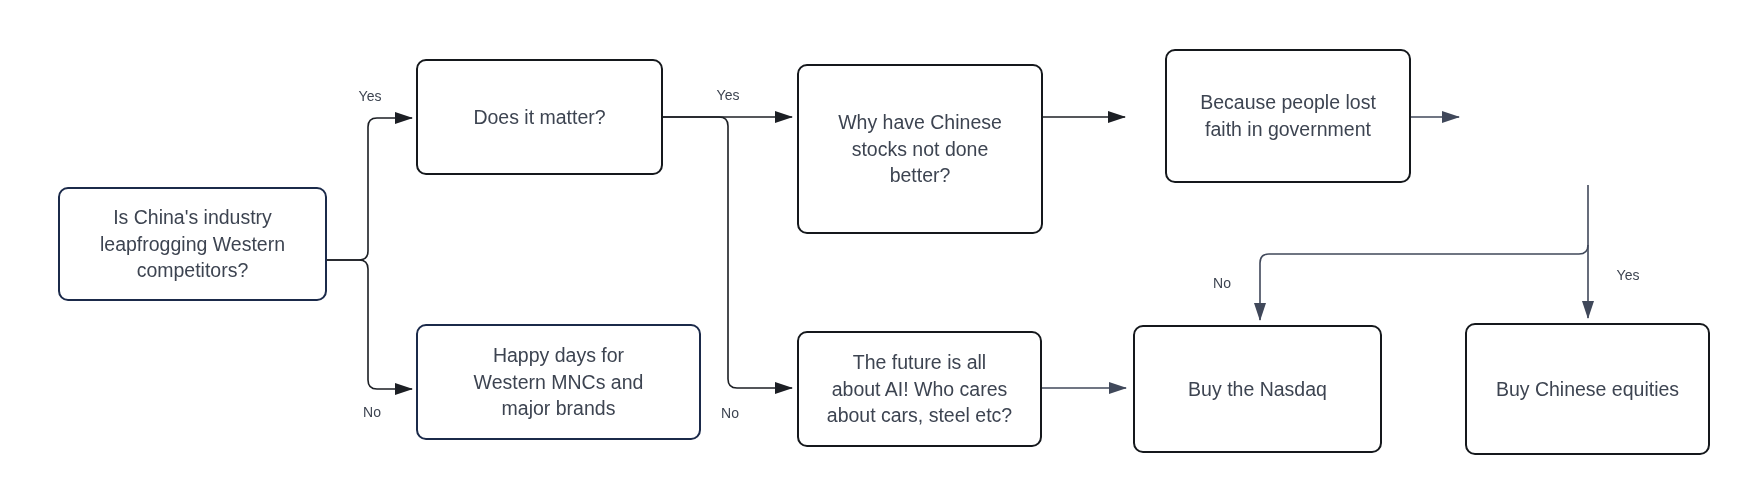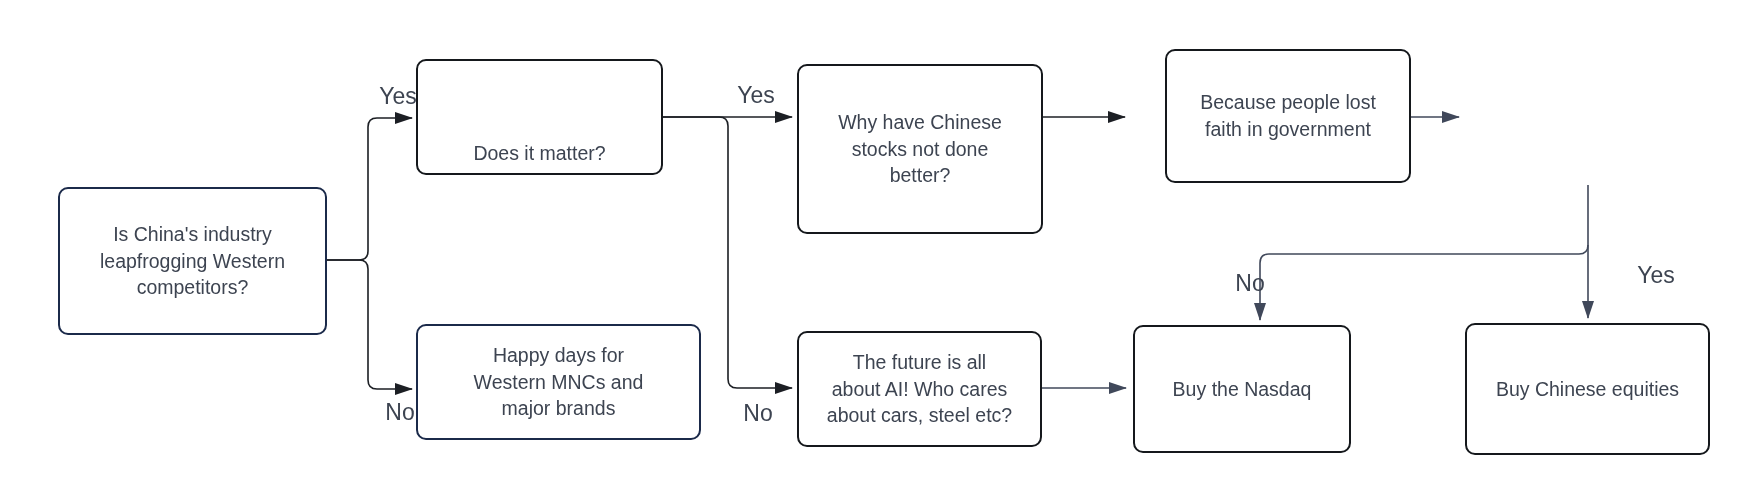--- a/index.html
+++ b/index.html
@@ -45,23 +45,22 @@
   .node-text {
     color: var(--text, #3d4451);
     font-size: 19.5px;
     line-height: 1.38;
     white-space: pre-line;
   }
   .edge-label {
     position: absolute;
     transform: translate(-50%, -50%);
     color: var(--text, #3d4451);
-    font-size: 23px;
+    font-size: 14px;
     white-space: nowrap;
-    margin-left: 28px;
   }
 </style>
 </head>
 <body>
 
 <div class="canvas">
 
   <svg class="connectors" viewBox="0 0 1740 498" xmlns="http://www.w3.org/2000/svg">
     <defs>
       <marker id="arrow-dark" markerUnits="userSpaceOnUse" markerWidth="18" markerHeight="12" refX="17" refY="6" orient="auto">
@@ -84,27 +83,27 @@
 
     <path class="edge edge-gray" d="M 1376 117 L 1459 117" marker-end="url(#arrow-gray)"></path>
 
     <path class="edge edge-gray" d="M 1588 185 L 1588 318" marker-end="url(#arrow-gray)"></path>
 
     <path class="edge edge-gray" d="M 1588 245 Q 1588 254 1579 254 L 1269 254 Q 1260 254 1260 263 L 1260 320" marker-end="url(#arrow-gray)"></path>
 
     <path class="edge edge-gray" d="M 1042 388 L 1126 388" marker-end="url(#arrow-gray)"></path>
   </svg>
 
-  <div class="node node--navy" style="left:58px; top:187px; width:269px; height:148px;">
+  <div class="node node--navy" style="left:58px; top:187px; width:269px; height:114px;">
     <div class="node-text">Is China's industry
 leapfrogging Western
 competitors?</div>
   </div>
 
-  <div class="node" style="left:416px; top:59px; width:247px; height:116px;align-items:flex-end;">
+  <div class="node" style="left:416px; top:59px; width:247px; height:116px;">
     <div class="node-text">Does it matter?</div>
   </div>
 
   <div class="node" style="left:797px; top:64px; width:246px; height:170px;">
     <div class="node-text">Why have Chinese
 stocks not done
 better?</div>
   </div>
 
   <div class="node" style="left:1130px; top:49px; width:246px; height:134px;margin-left:35px;">
@@ -118,21 +117,21 @@
 Western MNCs and
 major brands</div>
   </div>
 
   <div class="node" style="left:797px; top:331px; width:245px; height:116px;">
     <div class="node-text">The future is all
 about AI! Who cares
 about cars, steel etc?</div>
   </div>
 
-  <div class="node" style="left:1133px; top:325px; width:218px; height:128px;">
+  <div class="node" style="left:1133px; top:325px; width:249px; height:128px;">
     <div class="node-text">Buy the Nasdaq</div>
   </div>
 
   <div class="node" style="left:1465px; top:323px; width:245px; height:132px;">
     <div class="node-text">Buy Chinese equities</div>
   </div>
 
   <div class="edge-label" style="left:370px; top:96px;">Yes</div>
 
   <div class="edge-label" style="left:372px; top:412px;">No</div>

